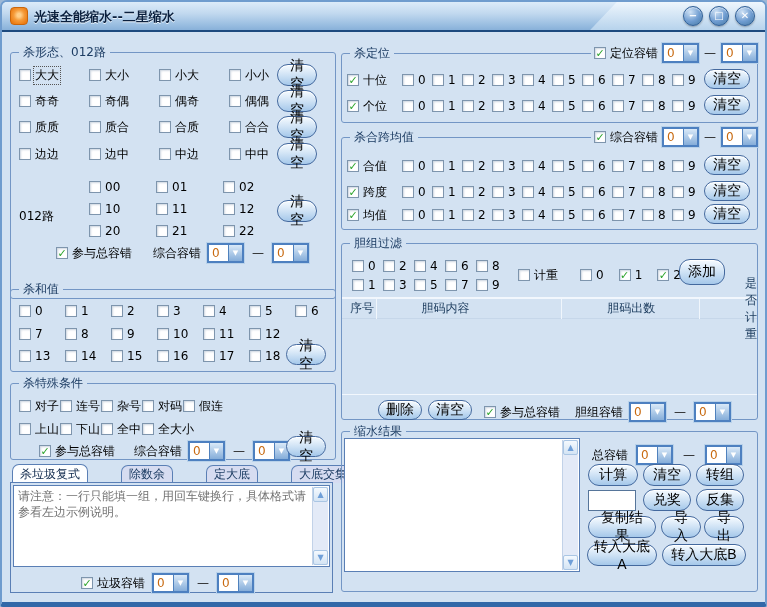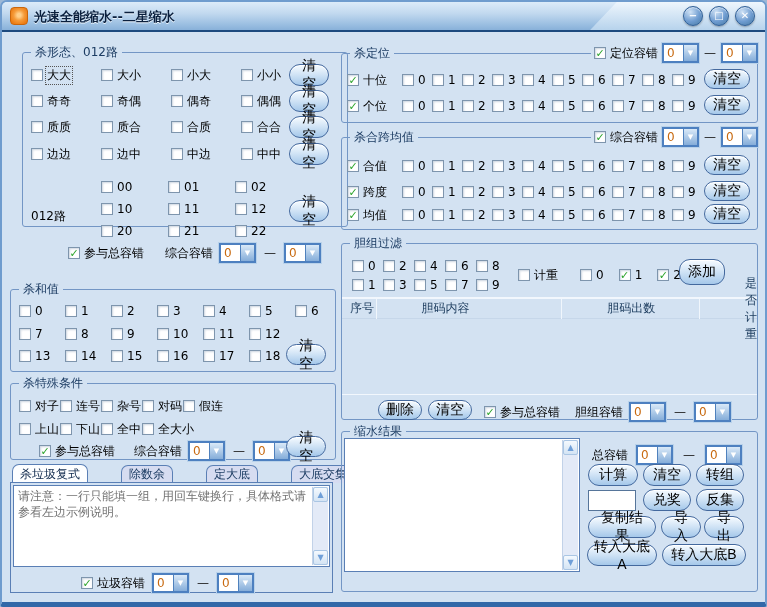--- a/index.html
+++ b/index.html
@@ -80,21 +80,21 @@
     <div class="tb-right"></div>
     <span class="app-icon"></span>
     <span class="title">光速全能缩水--二星缩水</span>
     <span class="winbtn min">−</span>
     <span class="winbtn max">□</span>
     <span class="winbtn cls">✕</span>
   </div>
 
   <div class="main">
 
-    <div class="group" style="left:20px;top:20px;width:326px;height:175px">
+    <div class="group" style="left:8px;top:20px;width:326px;height:247px">
       <span class="legend">杀形态、012路</span>
       <div class="row w70" style="left:8px;top:14px">
           <span class="rep">
             <span class="cb">
               <span class="box"></span>
               <span class="cbl focus">大大</span>
             </span>
             <span class="cb">
               <span class="box"></span>
               <span class="cbl">大小</span>

